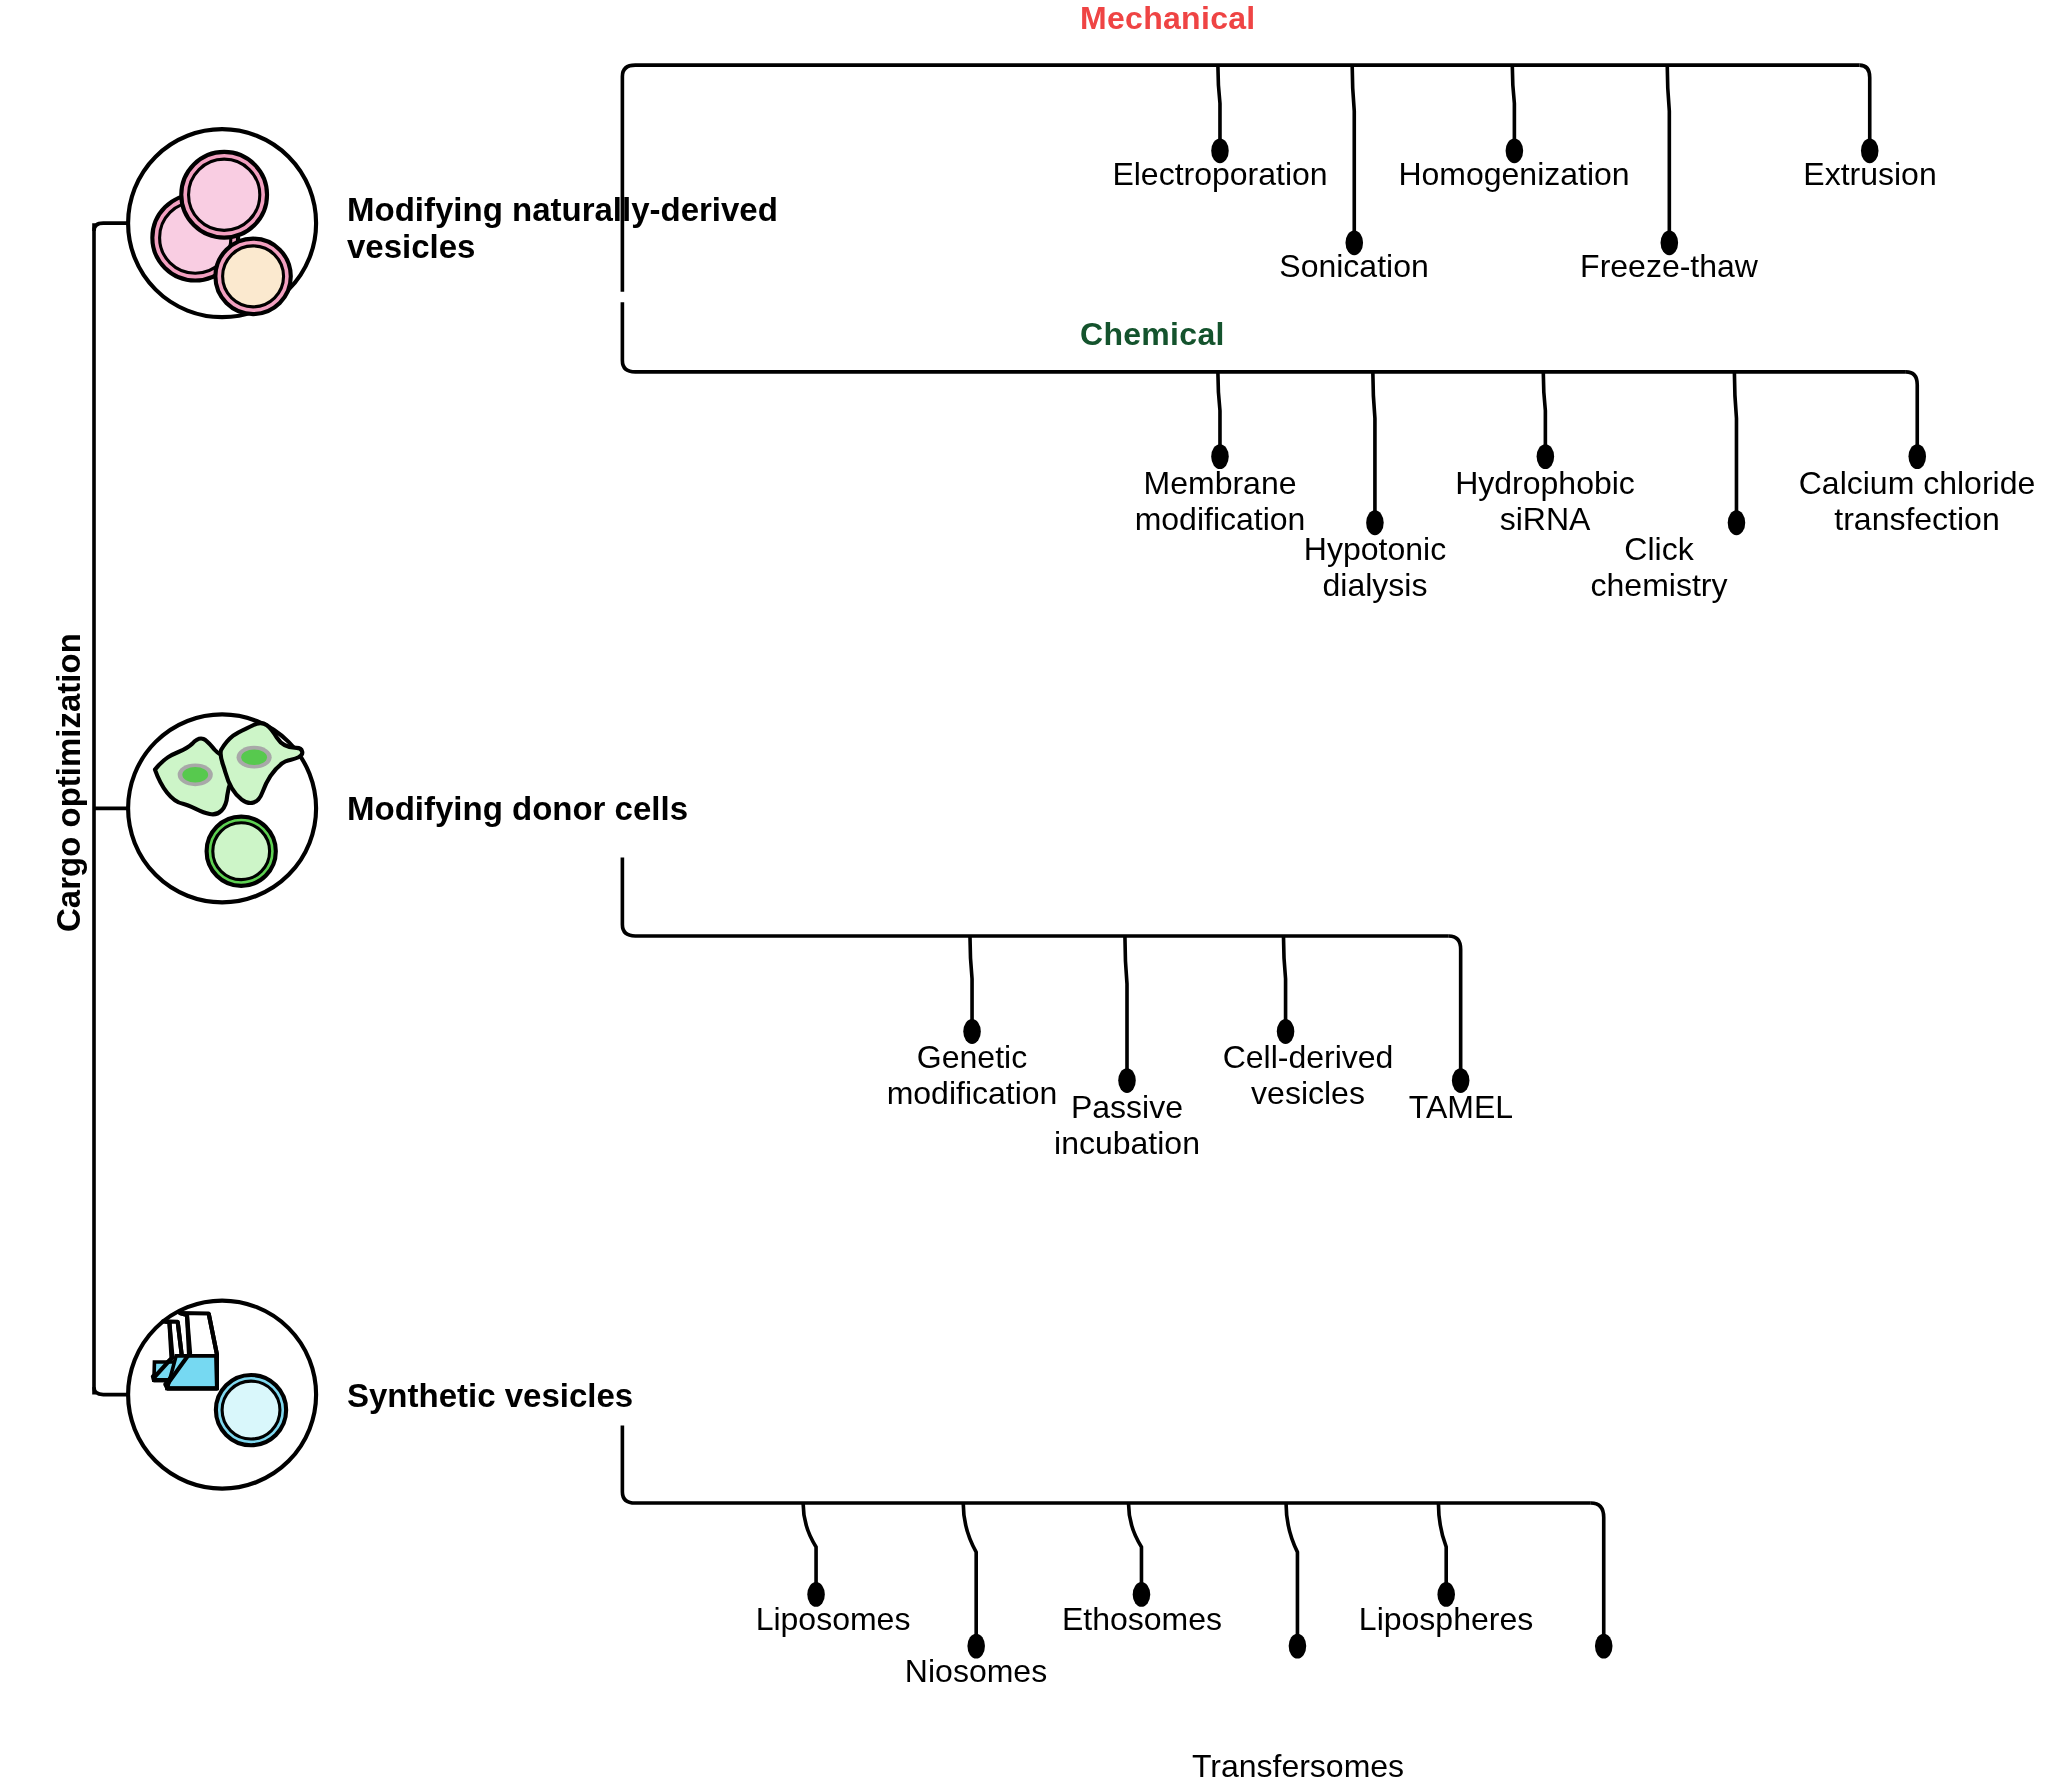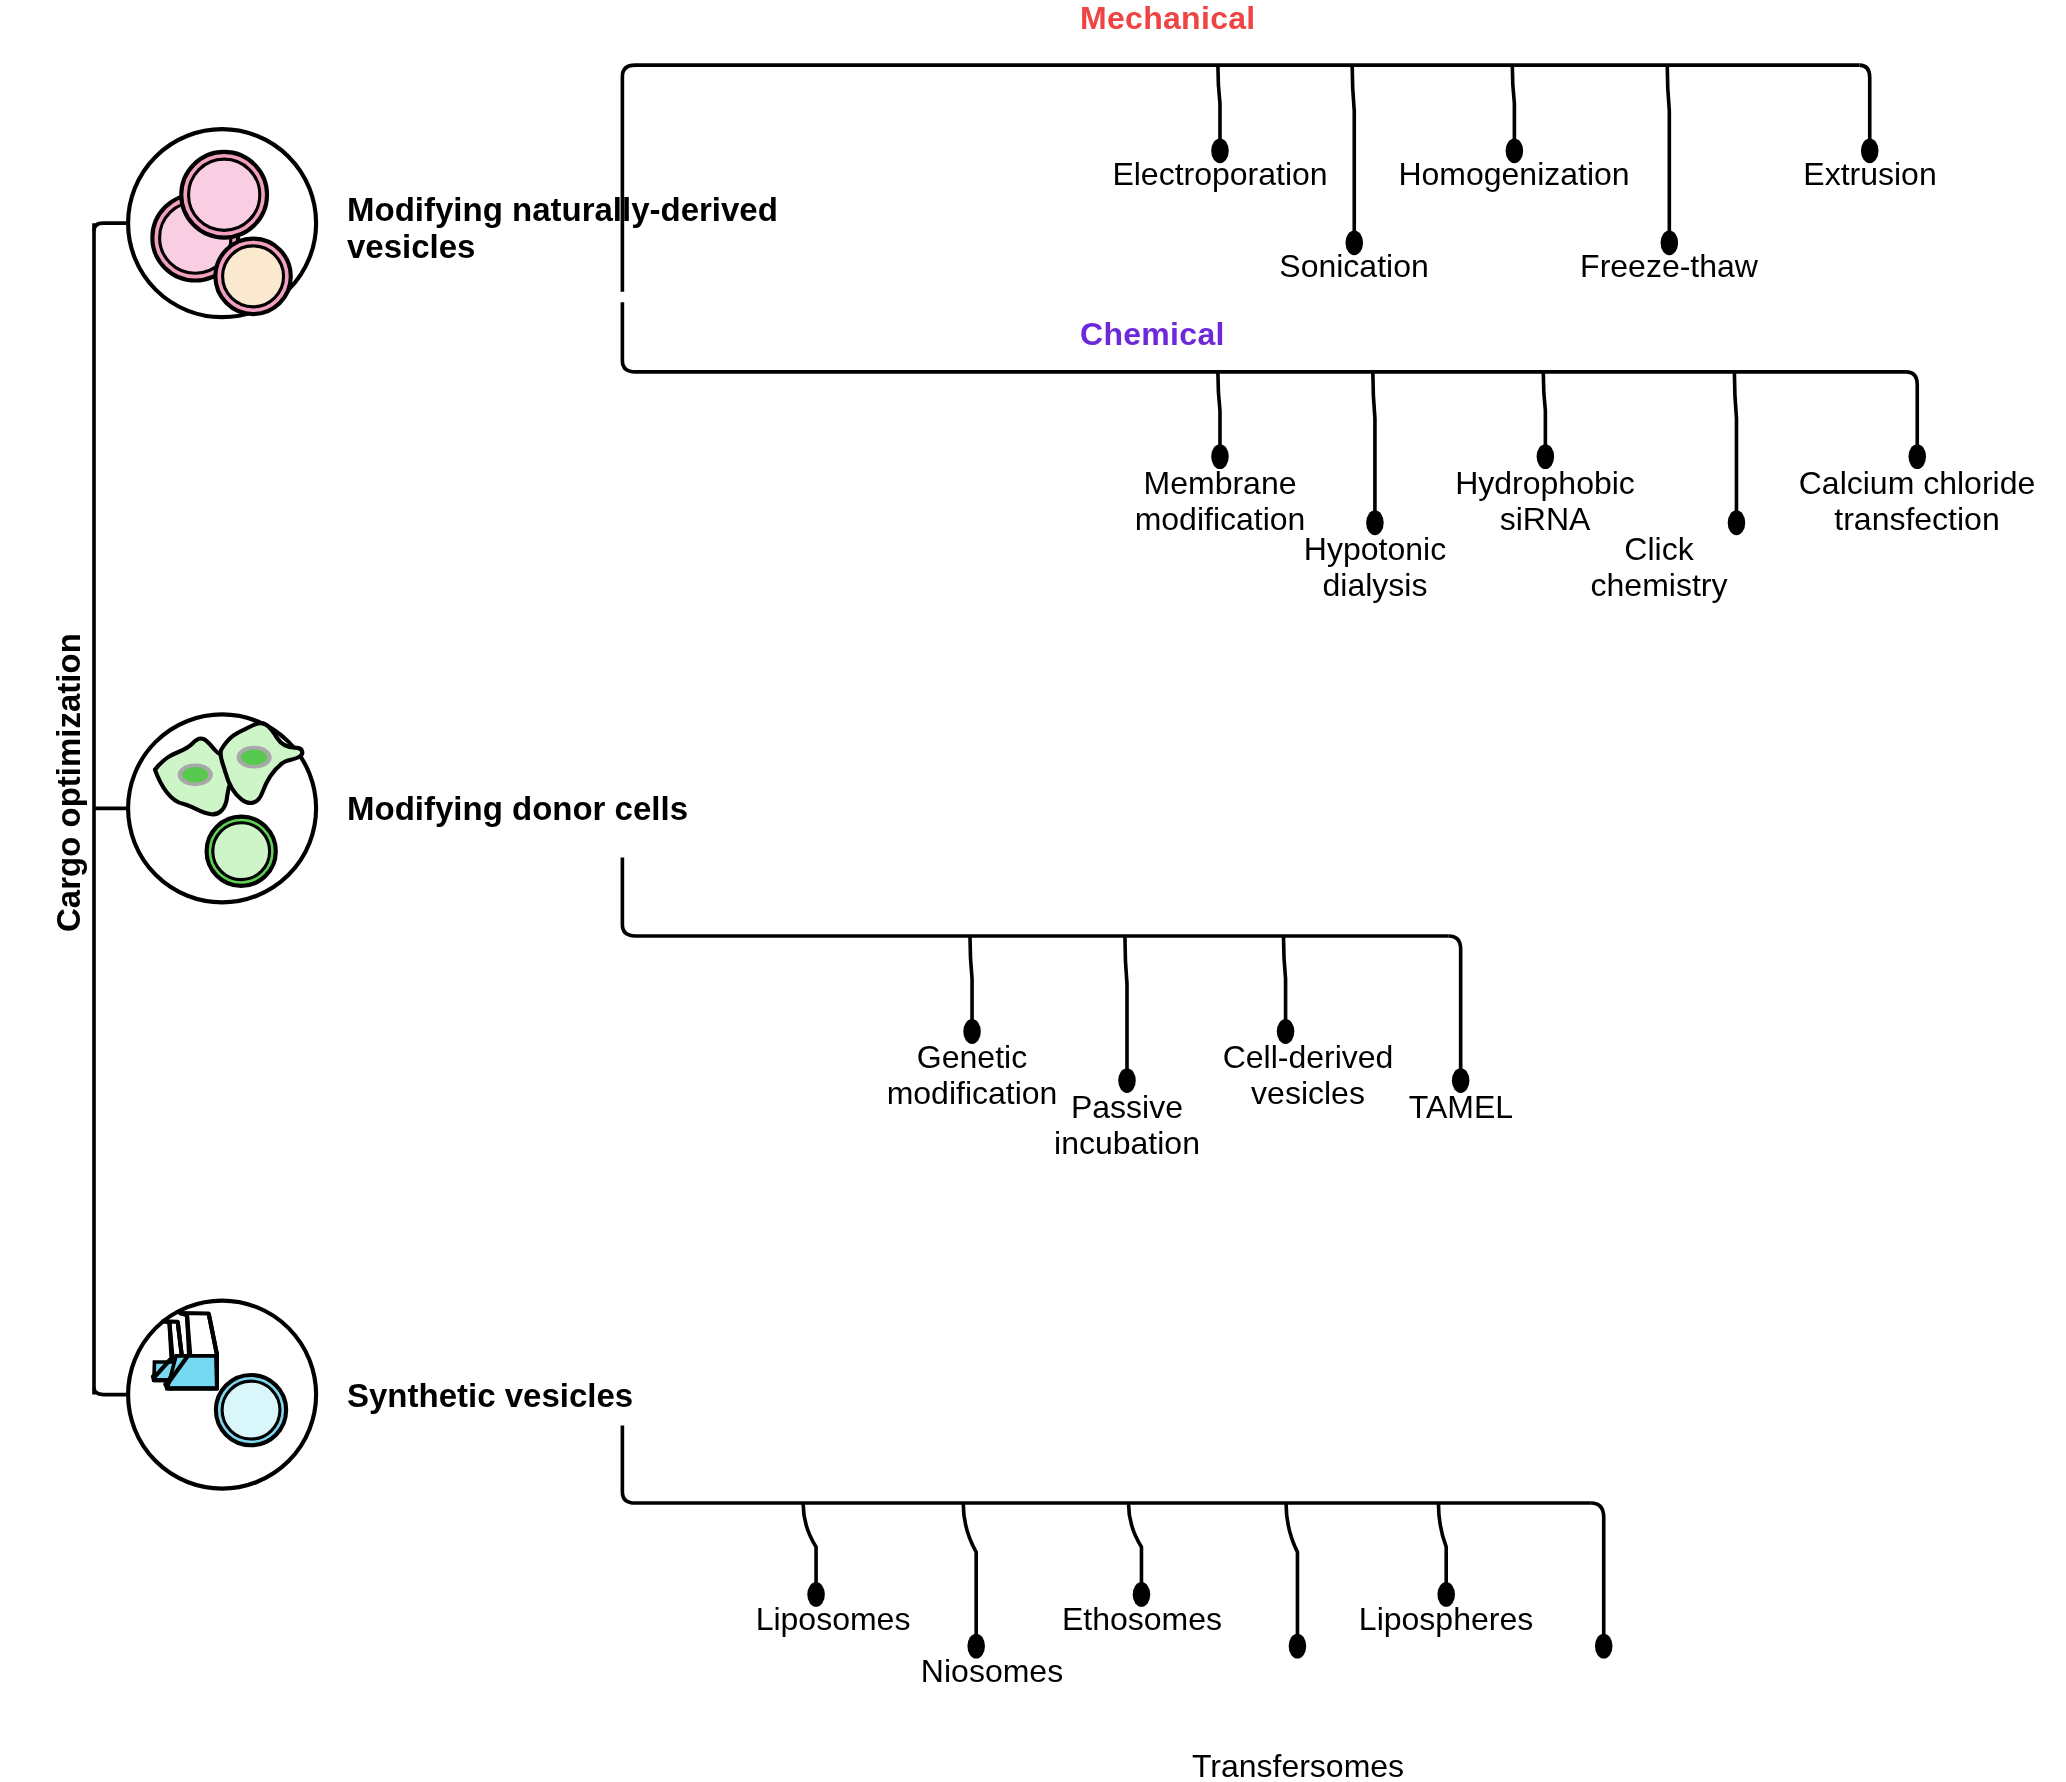--- a/index.html
+++ b/index.html
@@ -129,21 +129,21 @@
   </svg>
 
   <div class="lbl trunklabel" style="left:50px; top:932px;">Cargo optimization</div>
 
   <div class="lbl cat" style="left:347px; top:191px;">Modifying naturally-derived
 vesicles</div>
   <div class="lbl cat" style="left:347px; top:790px;">Modifying donor cells</div>
   <div class="lbl cat" style="left:347px; top:1377px;">Synthetic vesicles</div>
 
   <div class="lbl grp" style="left:1080px; top:0px; color:#ef4444;">Mechanical</div>
-  <div class="lbl grp" style="left:1080px; top:316px; color:#6d28d9;text-align:center;">Chemical</div>
+  <div class="lbl grp" style="left:1080px; top:316px; color:#14532d;text-align:center;">Chemical</div>
 
   <div class="lbl leaf" style="left:1220px; top:156px;">Electroporation</div>
   <div class="lbl leaf" style="left:1354px; top:248px;">Sonication</div>
   <div class="lbl leaf" style="left:1514px; top:156px;">Homogenization</div>
   <div class="lbl leaf" style="left:1669px; top:248px;">Freeze-thaw</div>
   <div class="lbl leaf" style="left:1870px; top:156px;">Extrusion</div>
 
   <div class="lbl leaf" style="left:1220px; top:465px;">Membrane
 modification</div>
   <div class="lbl leaf" style="left:1375px; top:531px;">Hypotonic
@@ -157,19 +157,19 @@
 
   <div class="lbl leaf" style="left:972px; top:1039px;">Genetic
 modification</div>
   <div class="lbl leaf" style="left:1127px; top:1089px;">Passive
 incubation</div>
   <div class="lbl leaf" style="left:1308px; top:1039px;">Cell-derived
 vesicles</div>
   <div class="lbl leaf" style="left:1461px; top:1089px;">TAMEL</div>
 
   <div class="lbl leaf" style="left:816px; top:1601px;margin-left:17px;">Liposomes</div>
-  <div class="lbl leaf" style="left:976px; top:1653px;margin-left:16px;">Niosomes</div>
+  <div class="lbl leaf" style="left:976px; top:1653px;">Niosomes</div>
   <div class="lbl leaf" style="left:1142px; top:1601px;">Ethosomes</div>
   <div class="lbl leaf" style="left:1298px; top:1748px;text-align:right;">Transfersomes</div>
   <div class="lbl leaf" style="left:1446px; top:1601px;">Lipospheres</div>
 
 </div>
 
 
 </body></html>

